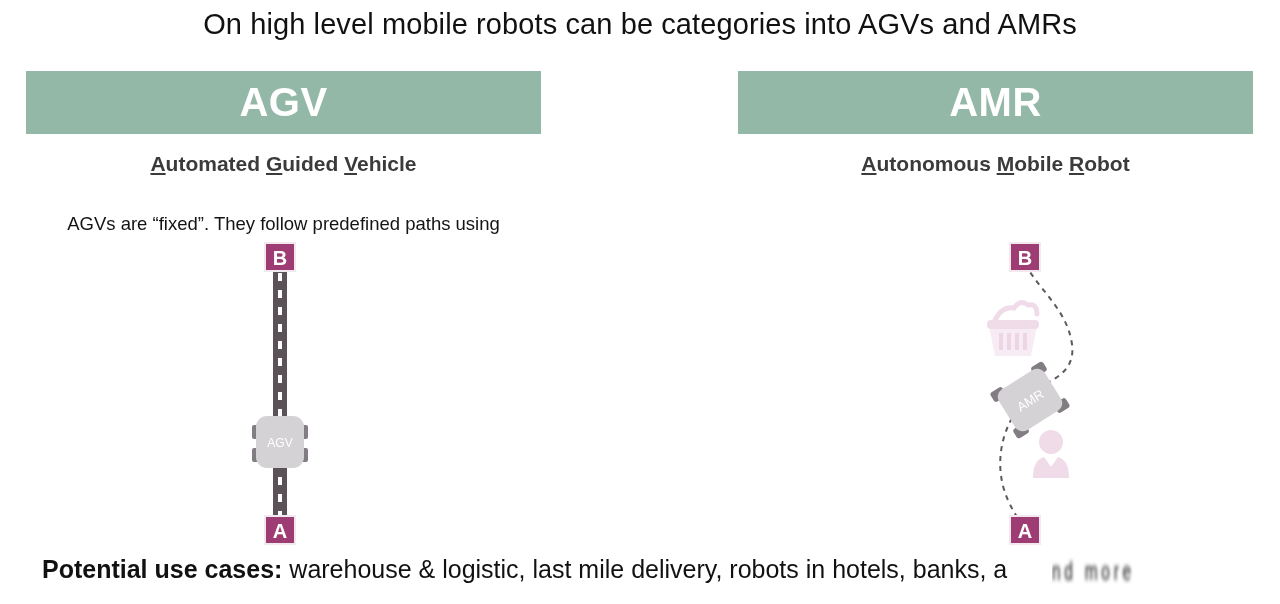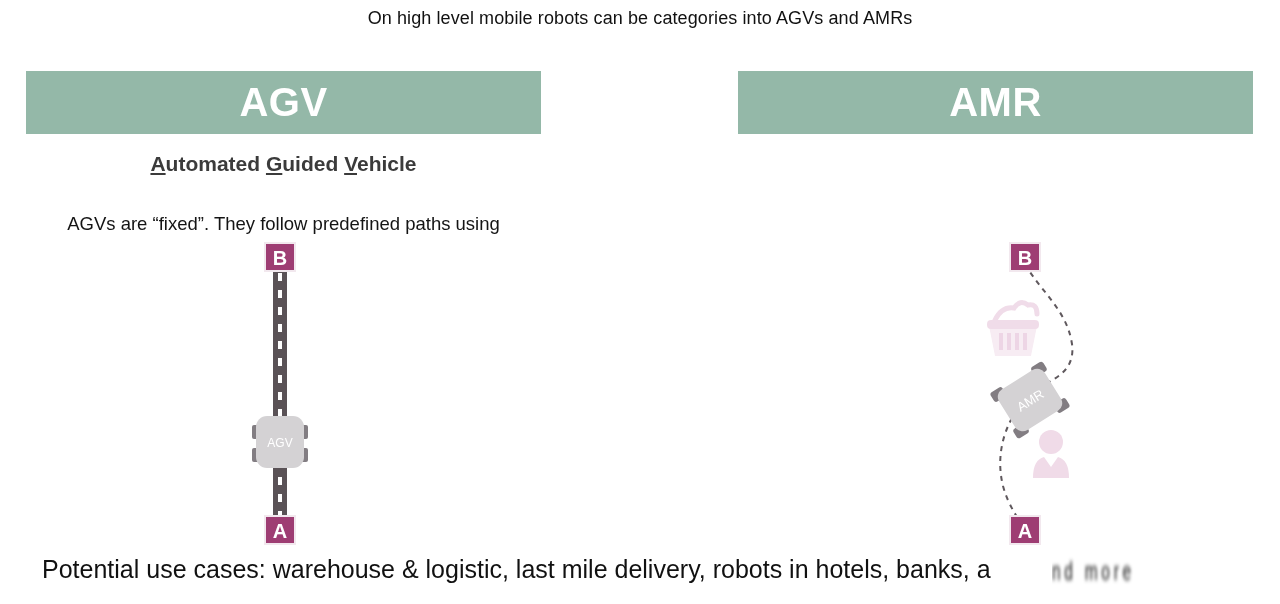--- a/index.html
+++ b/index.html
@@ -16,21 +16,21 @@
     color: #1a1a1a;
   }
 
   
   .slide-title {
     position: absolute;
     top: 8px;
     left: 0;
     width: 1280px;
     text-align: center;
-    font-size: 18px;
+    font-size: 29px;
     font-weight: 400;
     color: #111111;
     letter-spacing: 0.1px;
     white-space: nowrap;
   }
 
   
   .column {
     position: absolute;
     top: 71px;
@@ -84,21 +84,21 @@
   .footer {
     position: absolute;
     left: 42px;
     top: 552px;
     width: 1210px;
     font-size: 25px;
     line-height: 34px;
     color: #111111;
     white-space: nowrap;
   }
-  .footer .lead { font-weight: 400; }
+  .footer .lead { font-weight: 700; }
 
   
   .smear {
     position: absolute;
     left: 1052px;
     top: 549px;
     width: 172px;
     height: 50px;
     pointer-events: none;
     overflow: hidden;
@@ -176,20 +176,25 @@
     </g>
   </svg>
 </div>
 
 <div class="column right">
 
   <div class="header-bar">
     <span class="header-label">AMR</span>
   </div>
 
+  <div class="subtitle">
+    <span class="u">A</span><span>utonomous</span>
+    <span class="u">M</span><span>obile</span>
+    <span class="u">R</span><span>obot</span>
+  </div>
 
 </div>
 
 <div class="diagram amr">
   <svg width="150" height="305" viewBox="0 0 150 305">
 
     <g opacity="0.95">
       <path d="M40 80 q7 -14 19 -12 q6 -9 14 -3 q9 -2 9 9" fill="none" stroke="#f0dbe8" stroke-width="5" stroke-linecap="round"></path>
       <path d="M34 86 h48 l-6 30 h-36 z" fill="#f7ecf3"></path>
       <rect x="32" y="80" width="52" height="9" rx="4" ry="4" fill="#f0dbe8"></rect>

